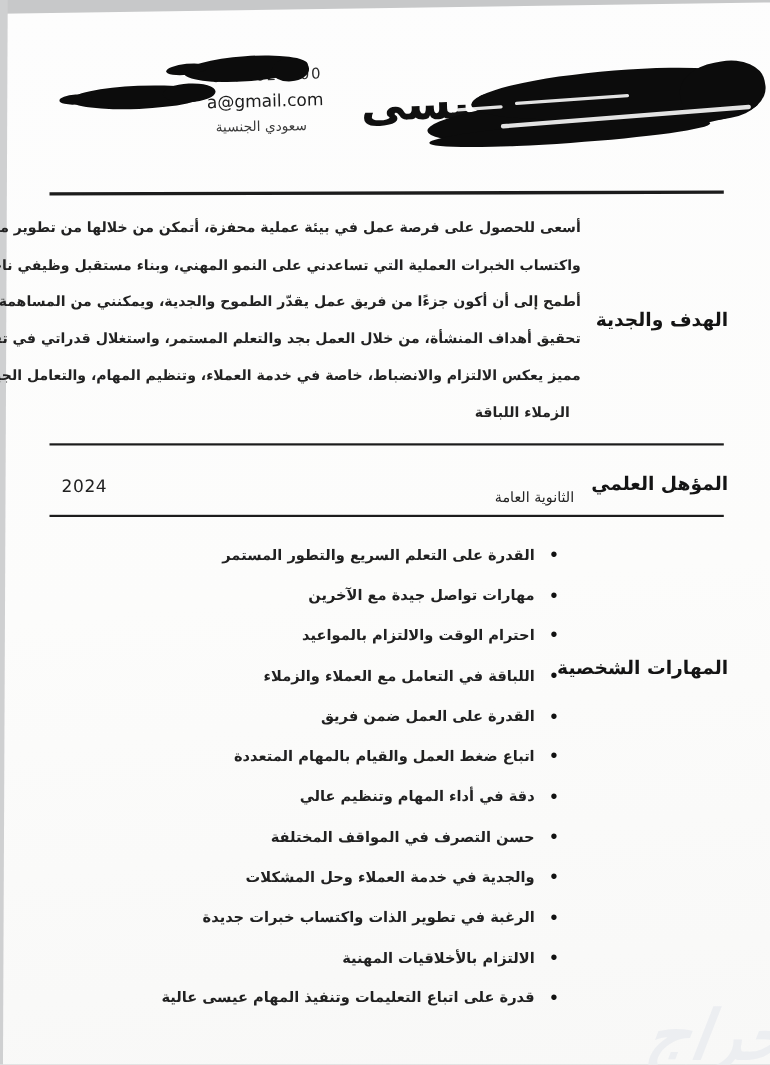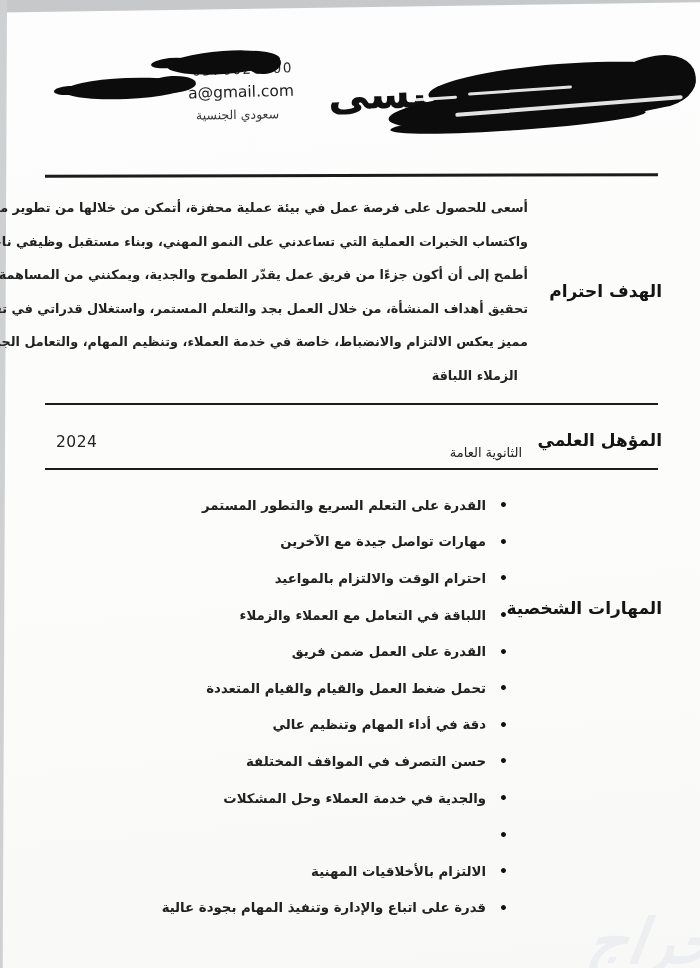--- a/index.html
+++ b/index.html
@@ -153,21 +153,21 @@
   <div class="scb e1"></div>
   <div class="scb e2"></div>
   <div class="scb e3"></div>
 
   <div class="txt nationality rtl">سعودي الجنسية</div>
 
   <div class="hr hr1"></div>
   <div class="hr hr2"></div>
   <div class="hr hr3"></div>
 
-  <div class="sec-title t-objective">الهدف احترام</div>
+  <div class="sec-title t-objective">الهدف والجدية</div>
   <div class="objective-body">
     <div class="pline">أسعى للحصول على فرصة عمل في بيئة عملية محفزة، أتمكن من خلالها من تطوير مهاراتي</div>
     <div class="pline">واكتساب الخبرات العملية التي تساعدني على النمو المهني، وبناء مستقبل وظيفي ناجح.</div>
     <div class="pline">أطمح إلى أن أكون جزءًا من فريق عمل يقدّر الطموح والجدية، ويمكنني من المساهمة في</div>
     <div class="pline">تحقيق أهداف المنشأة، من خلال العمل بجد والتعلم المستمر، واستغلال قدراتي في تقديم أداء</div>
     <div class="pline">مميز يعكس الالتزام والانضباط، خاصة في خدمة العملاء، وتنظيم المهام، والتعامل الجيد مع</div>
     <div class="pline last">الزملاء اللباقة</div>
   </div>
 
   <div class="sec-title t-education">المؤهل العلمي</div>
@@ -191,42 +191,43 @@
     <div class="skill">
         <span class="bullet">•</span>
         <span>اللباقة في التعامل مع العملاء والزملاء</span>
       </div>
     <div class="skill">
         <span class="bullet">•</span>
         <span>القدرة على العمل ضمن فريق</span>
       </div>
     <div class="skill">
         <span class="bullet">•</span>
-        <span>تحمل ضغط العمل والقيام والقيام المتعددة</span>
+        <span>اتباع ضغط العمل والقيام بالمهام المتعددة</span>
       </div>
     <div class="skill">
         <span class="bullet">•</span>
         <span>دقة في أداء المهام وتنظيم عالي</span>
       </div>
     <div class="skill">
         <span class="bullet">•</span>
         <span>حسن التصرف في المواقف المختلفة</span>
       </div>
     <div class="skill">
         <span class="bullet">•</span>
         <span>والجدية في خدمة العملاء وحل المشكلات</span>
       </div>
     <div class="skill">
         <span class="bullet">•</span>
+        <span>الرغبة في تطوير الذات واكتساب خبرات جديدة</span>
       </div>
     <div class="skill">
         <span class="bullet">•</span>
         <span>الالتزام بالأخلاقيات المهنية</span>
       </div>
     <div class="skill">
         <span class="bullet">•</span>
-        <span>قدرة على اتباع والإدارة وتنفيذ المهام بجودة عالية</span>
+        <span>قدرة على اتباع التعليمات وتنفيذ المهام عيسى عالية</span>
       </div>
   </div>
 
   <div class="watermark">حراج</div>
 
 </div>
 
 </body></html>

